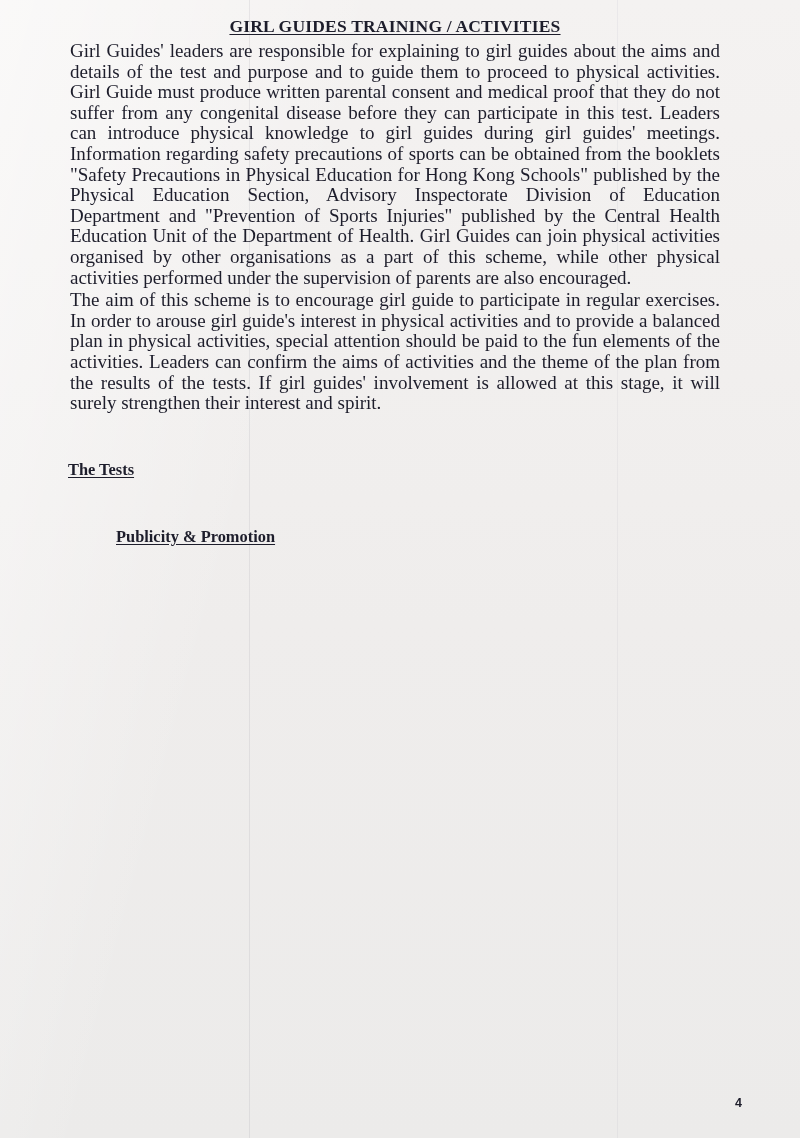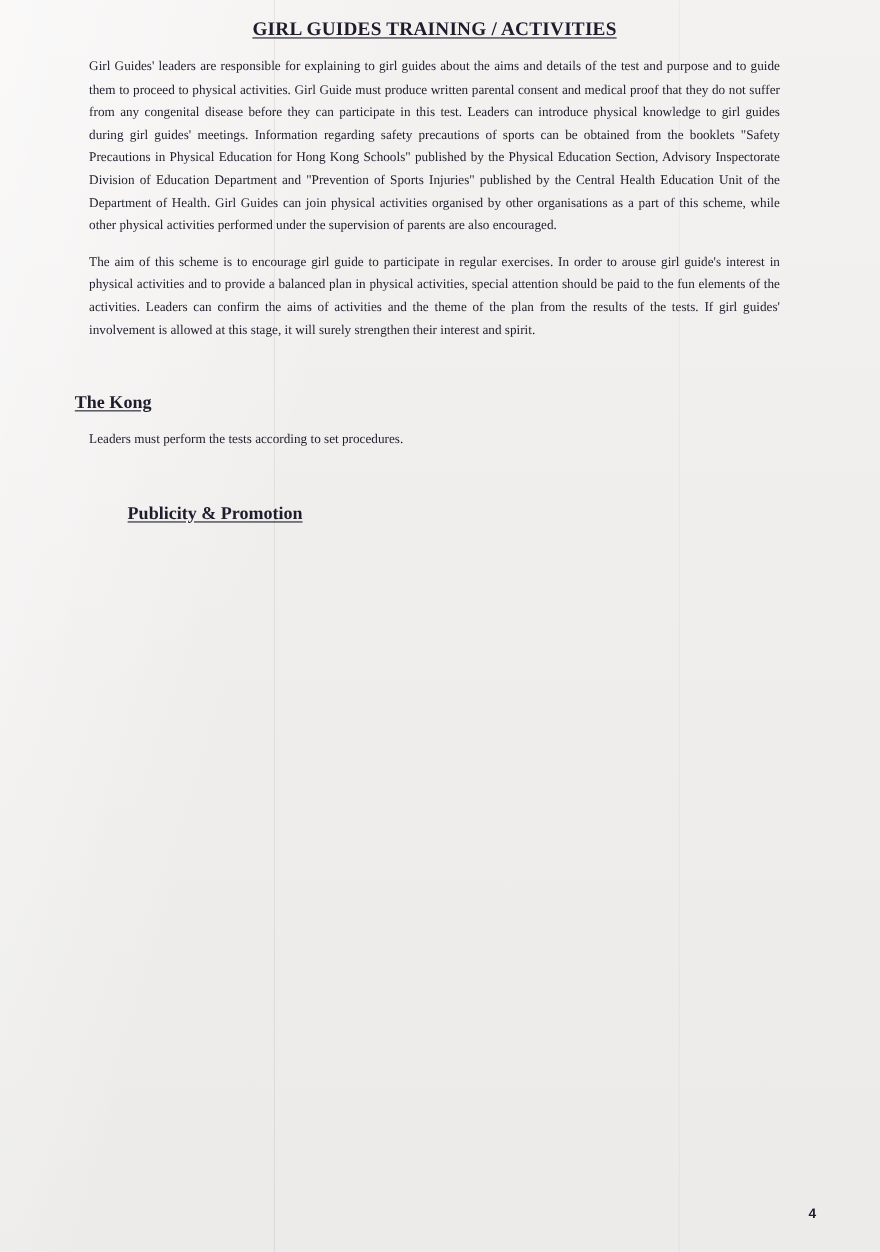--- a/index.html
+++ b/index.html
@@ -44,25 +44,25 @@
     font-weight: bold;
     letter-spacing: .2px;
     margin-top: 16px;
     margin-bottom: 4px;
   }
   .doc-title .u {
     text-decoration: underline;
     text-underline-offset: 2px;
   }
   p.body-par {
-    font-size: 12px;
+    font-size: 19px;
     line-height: 20.6px;
     text-align: justify;
     text-justify: inter-word;
-    margin: 13px;
+    margin: 2px;
     hyphens: none;
   }
   .par-1 { margin-top: 36px; }
   .par-2 { margin-top: 21px; }
   .section-head {
     font-size: 16.4px;
     font-weight: bold;
     text-decoration: underline;
     text-underline-offset: 2px;
     margin: 0;
@@ -91,21 +91,20 @@
   <div class="content">
 
     <h1 class="doc-title">
       <span class="u">GIRL GUIDES TRAINING / ACTIVITIES</span>
     </h1>
 
     <p class="body-par par-1">Girl Guides' leaders are responsible for explaining to girl guides about the aims and details of the test and purpose and to guide them to proceed to physical activities.  Girl Guide must produce written parental consent and medical proof that they do not suffer from any congenital disease before they can participate in this test.  Leaders can introduce physical knowledge to girl guides during girl guides' meetings.  Information regarding safety precautions of sports can be obtained from the booklets "Safety Precautions in Physical Education for Hong Kong Schools" published by the Physical Education Section, Advisory Inspectorate Division of Education Department and "Prevention of Sports Injuries" published by the Central Health Education Unit of the Department of Health.  Girl Guides can join physical activities organised by other organisations as a part of this scheme, while other physical activities performed under the supervision of parents are also encouraged.</p>
 
     <p class="body-par par-2">The aim of this scheme is to encourage girl guide to participate in regular exercises.  In order to arouse girl guide's interest in physical activities and to provide a balanced plan in physical activities, special attention should be paid to the fun elements of the activities.  Leaders can confirm the aims of activities and the theme of the plan from the results of the tests.  If girl guides' involvement is allowed at this stage, it will surely strengthen their interest and spirit.</p>
 
-    <h2 class="section-head head-tests">The Kong</h2>
-    <p class="body-par par-tests">Leaders must perform the tests according to set procedures.</p>
+    <h2 class="section-head head-tests">The Tests</h2>
 
     <h2 class="section-head head-publicity">Publicity &amp; Promotion</h2>
 
   </div>
 
   <div class="page-number">4</div>
 </div>
 
 </body></html>

